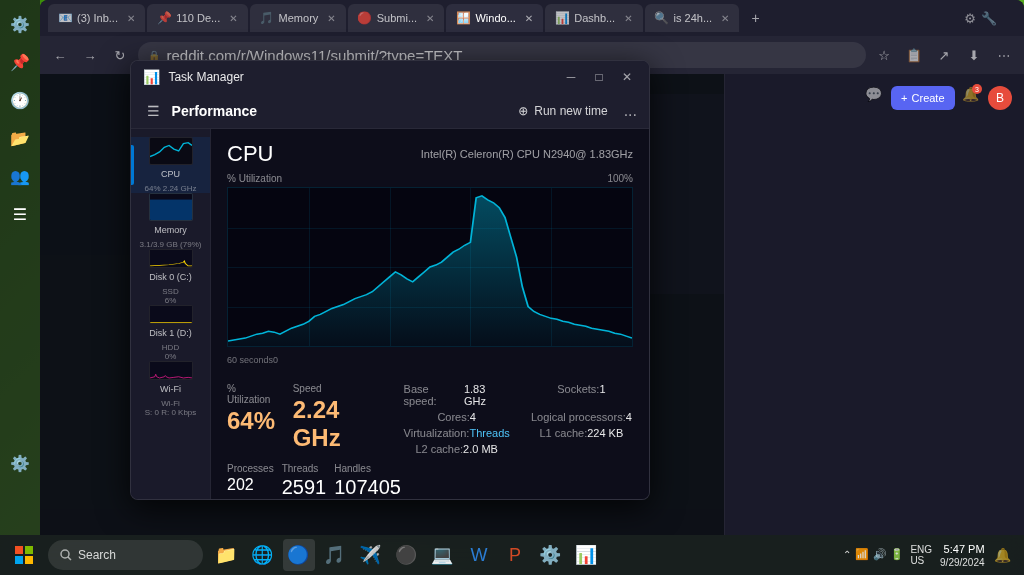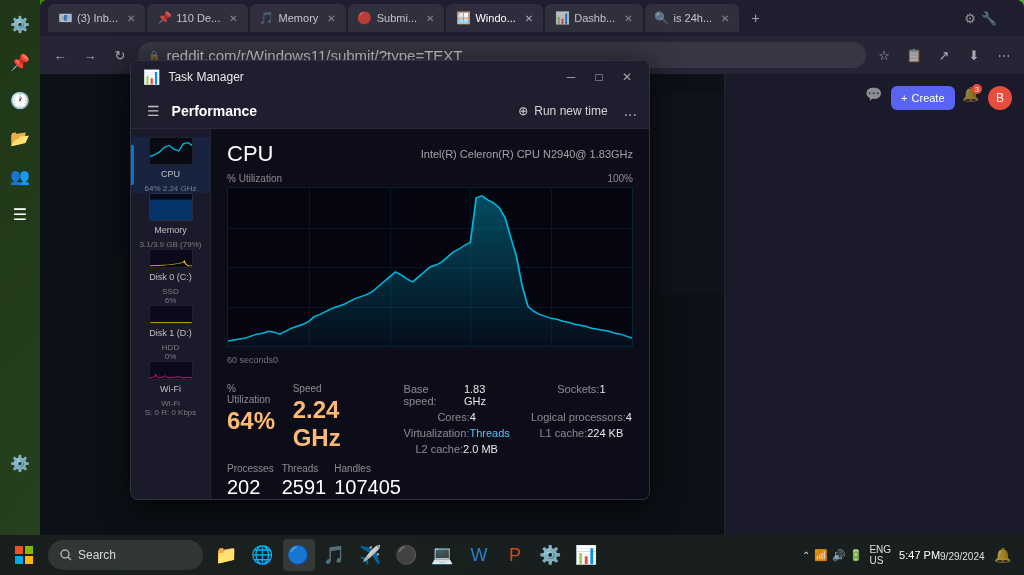--- a/index.html
+++ b/index.html
@@ -90,21 +90,21 @@
       align-items: center;
       gap: 4px;
     }
     .tray-icon {
       font-size: 11px;
       color: rgba(255,255,255,0.85);
       cursor: pointer;
     }
     .taskbar-clock {
       display: flex;
-      flex-direction: row;
+      flex-direction: column;
       align-items: flex-end;
       cursor: pointer;
     }
     .clock-time {
       font-size: 11px;
       color: white;
       line-height: 1.3;
     }
     .clock-date {
       font-size: 10px;
@@ -788,21 +788,21 @@
                 <span class="info-key">L2 cache:</span>
                 <span class="info-val">2.0 MB</span>
               </div>
             </div>
           </div>
         </div>
 
         <div style="display: flex; gap: 8px; margin-bottom: 6px;">
           <div>
             <div class="stat-label">Processes</div>
-            <div style="font-size: 20px; color: white; font-weight: 300;">202</div>
+            <div style="font-size: 16px; color: white; font-weight: 300;">202</div>
           </div>
           <div>
             <div class="stat-label">Threads</div>
             <div style="font-size: 20px; color: white; font-weight: 300;">2591</div>
           </div>
           <div>
             <div class="stat-label">Handles</div>
             <div style="font-size: 20px; color: white; font-weight: 300;">107405</div>
           </div>
         </div>

